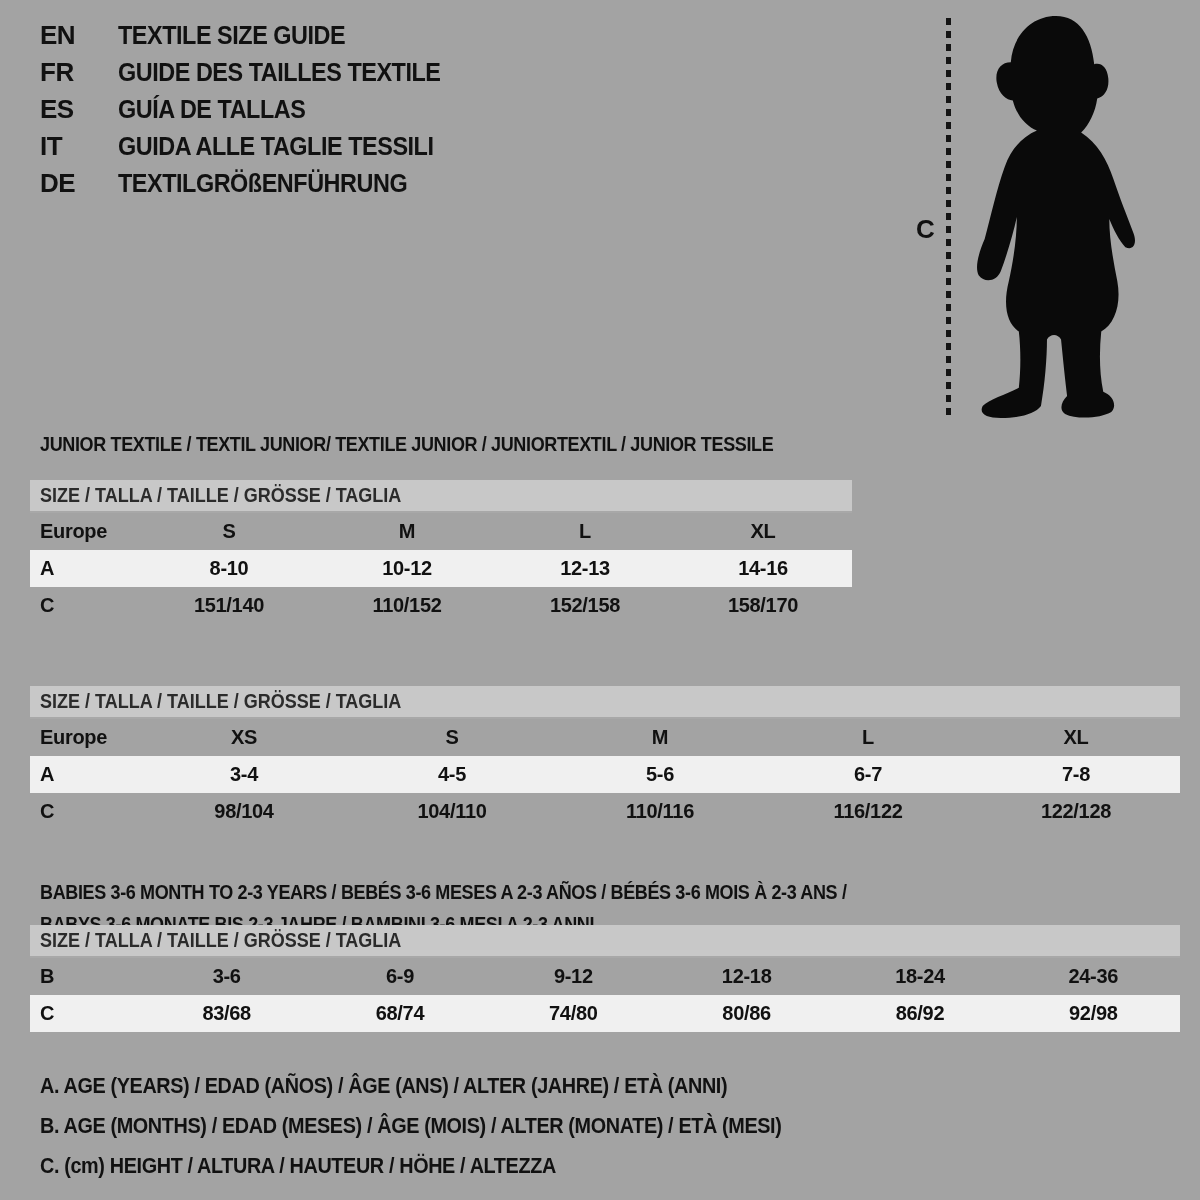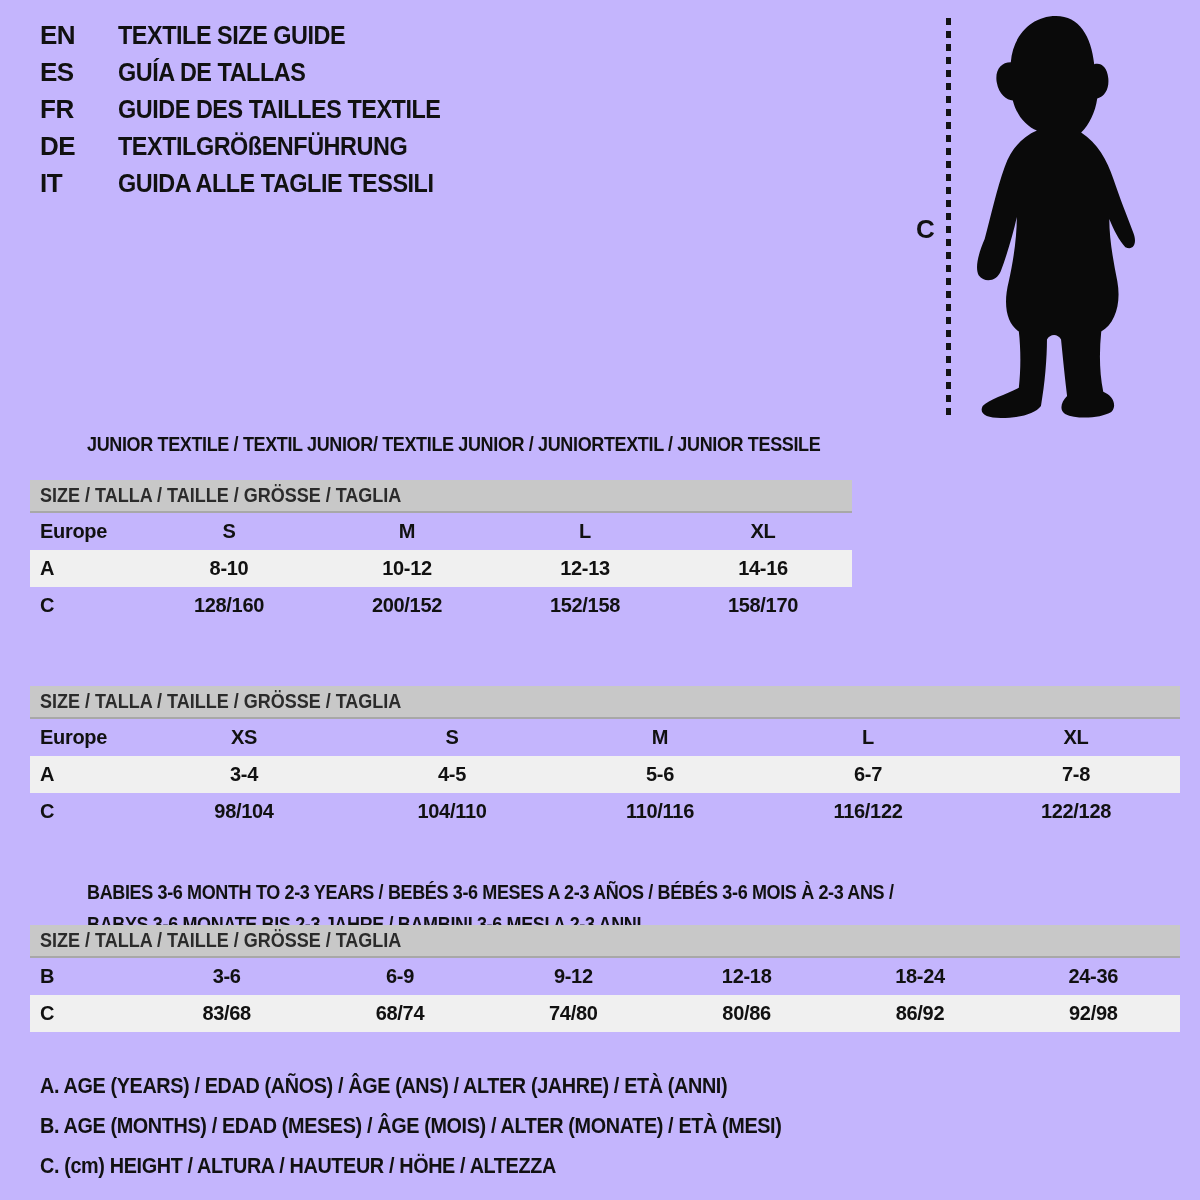--- a/index.html
+++ b/index.html
@@ -1,38 +1,38 @@
 <!DOCTYPE html>
 <html><head>
 <meta charset="utf-8">
 <style>
   html,body { margin:0; padding:0; background:#ffffff; }
   .page {
-    position:relative; width:1200px; height:1200px; background:#c4b5fd;
+    position:relative; width:1200px; height:1200px; background:#a3a3a3;
     font-family:"Liberation Sans", sans-serif; font-weight:700; color:#111111;
     overflow:hidden;
   }
   .cond { display:inline-block; transform:scaleX(0.9); transform-origin:0 50%; white-space:nowrap; }
 
   
   .lang-block { position:absolute; left:40px; top:17px; }
   .lang-row { display:flex; height:37px; align-items:center; }
   .lang-code { width:78px; font-size:26px; letter-spacing:-0.5px; }
   .lang-label { font-size:26px; letter-spacing:-0.5px; }
 
   
   .figure-line {
     position:absolute; left:946px; top:18px; width:5px; height:398px;
     background:repeating-linear-gradient(to bottom, #141414 0 7px, transparent 7px 13px);
   }
   .figure-c { position:absolute; left:916px; top:214px; font-size:26px; }
   .toddler-svg { position:absolute; left:958px; top:12px; width:186px; height:408px; }
 
   
-  .section-title { position:absolute; left:40px; font-size:20px; letter-spacing:-0.4px; white-space:nowrap;margin-left:47px; }
+  .section-title { position:absolute; left:40px; font-size:20px; letter-spacing:-0.4px; white-space:nowrap; }
   .title-junior { top:433px; }
   .title-children { top:642px; }
   .title-babies { top:876px; line-height:32px; }
   .sub-script { font-size:12px; vertical-align:-4px; }
 
   
   .size-table { position:absolute; left:30px; }
   .t-junior { top:480px; width:822px; }
   .t-children { top:686px; width:1150px; }
   .t-babies { top:925px; width:1150px; }
@@ -53,34 +53,34 @@
 <body>
 
 <div class="page">
 
   <div class="lang-block">
     <div class="lang-row">
       <span class="lang-code">EN</span>
       <span class="lang-label cond">TEXTILE SIZE GUIDE</span>
     </div>
     <div class="lang-row">
+      <span class="lang-code">FR</span>
+      <span class="lang-label cond">GUIDE DES TAILLES TEXTILE</span>
+    </div>
+    <div class="lang-row">
       <span class="lang-code">ES</span>
       <span class="lang-label cond">GUÍA DE TALLAS</span>
     </div>
     <div class="lang-row">
-      <span class="lang-code">FR</span>
-      <span class="lang-label cond">GUIDE DES TAILLES TEXTILE</span>
+      <span class="lang-code">IT</span>
+      <span class="lang-label cond">GUIDA ALLE TAGLIE TESSILI</span>
     </div>
     <div class="lang-row">
       <span class="lang-code">DE</span>
       <span class="lang-label cond">TEXTILGRÖßENFÜHRUNG</span>
-    </div>
-    <div class="lang-row">
-      <span class="lang-code">IT</span>
-      <span class="lang-label cond">GUIDA ALLE TAGLIE TESSILI</span>
     </div>
   </div>
 
   <span class="figure-c">C</span>
   <div class="figure-line"></div>
   <svg class="toddler-svg" viewBox="0 0 180 406" xmlns="http://www.w3.org/2000/svg" aria-hidden="true">
     <path fill="#0a0a0a" d="M95 4 C70 4 52 24 50 50 C40 50 34 58 36 70 C38 82 46 88 52 88
       C56 104 66 114 76 118 C62 124 50 136 44 154 C36 176 30 204 24 226 C18 240 14 254 18 262
       C24 270 36 268 40 258 C46 242 52 222 56 204 C56 226 52 250 48 268 C42 292 46 310 58 318
       C60 336 60 356 58 374 C46 380 28 386 22 392 C18 400 26 404 40 404 C58 404 74 400 80 392
@@ -107,22 +107,22 @@
     </div>
     <div class="trow shaded">
       <span class="tlabel">A</span>
       <span class="tcell">8-10</span>
       <span class="tcell">10-12</span>
       <span class="tcell">12-13</span>
       <span class="tcell">14-16</span>
     </div>
     <div class="trow">
       <span class="tlabel">C</span>
-      <span class="tcell">128/160</span>
-      <span class="tcell">200/152</span>
+      <span class="tcell">151/140</span>
+      <span class="tcell">110/152</span>
       <span class="tcell">152/158</span>
       <span class="tcell">158/170</span>
     </div>
   </div>
 
   <div class="size-table t-children">
     <div class="thead">
       <span class="cond">SIZE / TALLA / TAILLE / GRÖSSE / TAGLIA</span>
     </div>
     <div class="trow">

